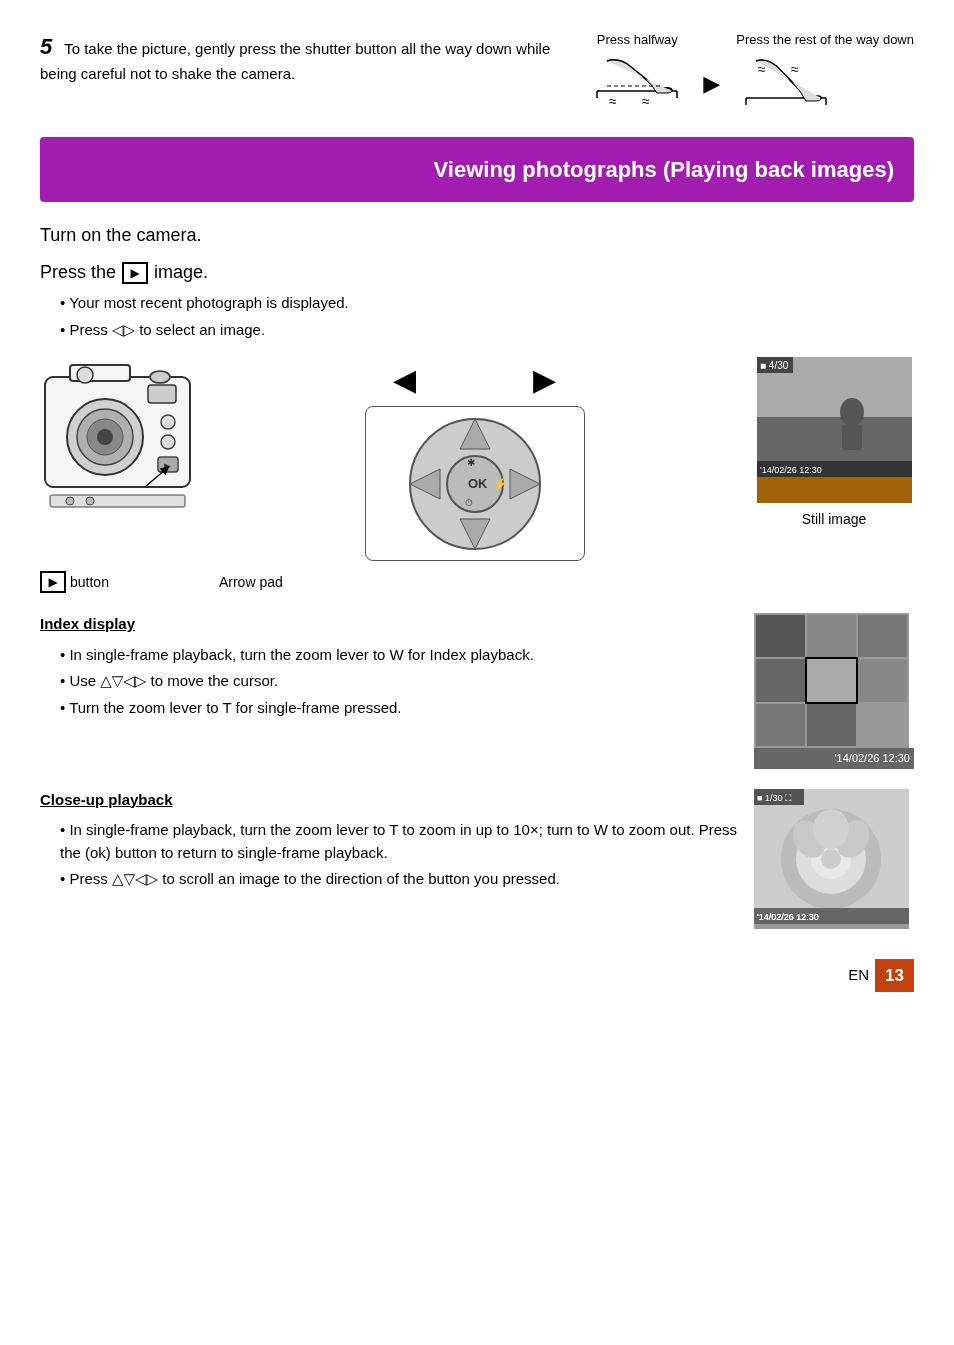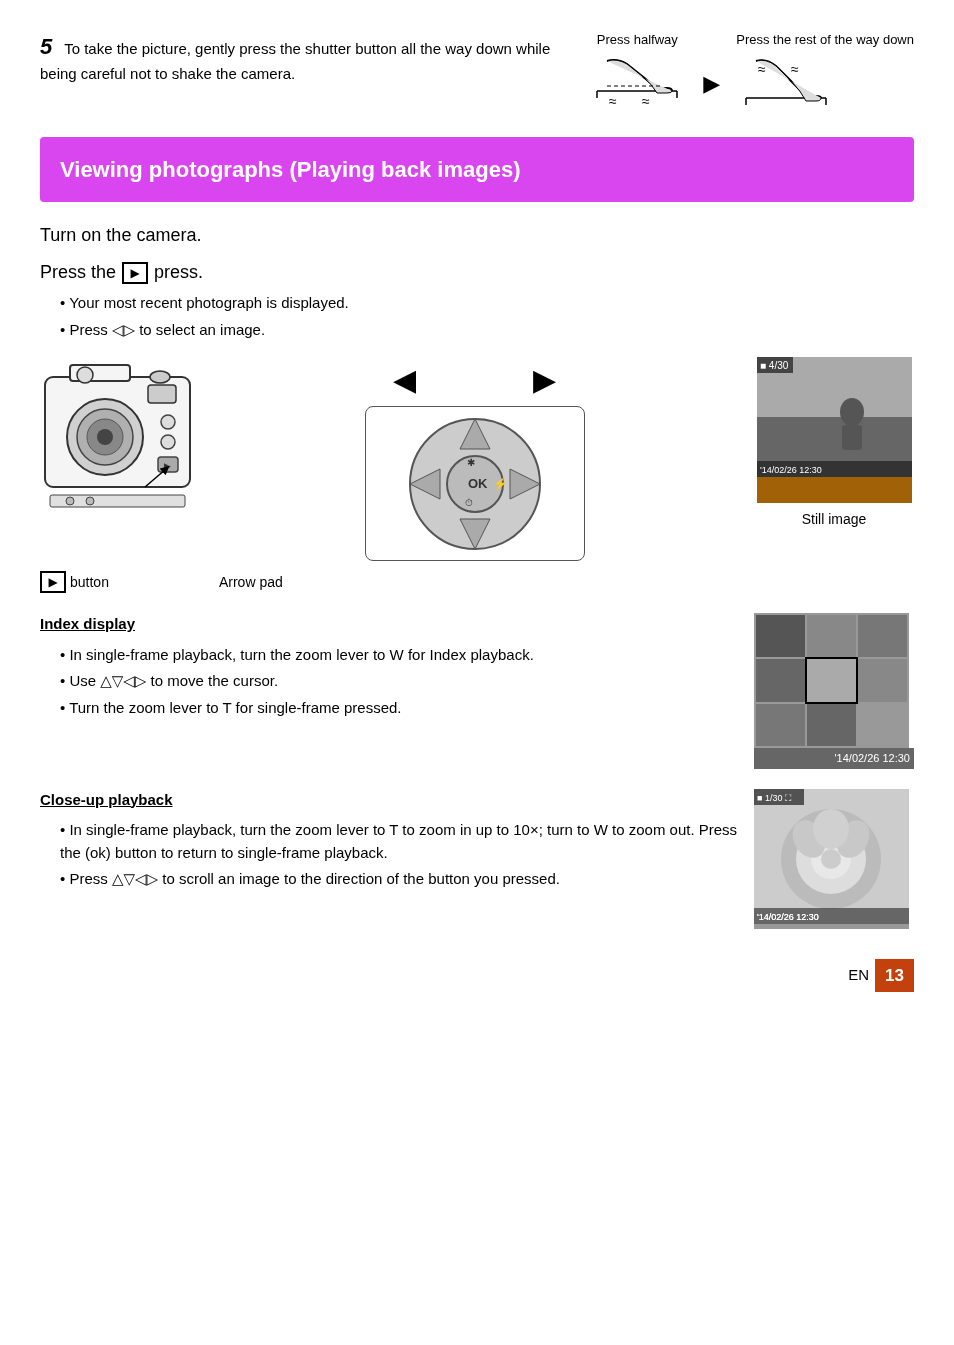--- a/index.html
+++ b/index.html
@@ -42,23 +42,23 @@
       font-size: 13px;
       margin-bottom: 6px;
     }
     .arrow-right-large {
       font-size: 22px;
       margin-top: 20px;
     }
 
     
     .section-header {
-      background: #d946ef;
+      background: #a21caf;
       color: #fff;
-      text-align: left;
+      text-align: right;
       padding: 16px 20px;
       font-size: 22px;
       font-weight: bold;
       margin: 18px 0 20px 0;
       border-radius: 4px;
     }
 
     
     .turn-on {
       font-size: 18px;
@@ -268,21 +268,21 @@
 
 <div class="section-header">
   <span>Viewing photographs (Playing back images)</span>
 </div>
 
 <div class="turn-on">Turn on the camera.</div>
 
 <div class="press-button-line">
   <span>Press the</span>
   <span class="play-button-icon">▶</span>
-  <span>press.</span>
+  <span>image.</span>
 </div>
 
 <ul class="bullet-list">
   <li><span>Your most recent photograph is displayed.</span></li>
   <li><span>Press ◁▷ to select an image.</span></li>
 </ul>
 
 <div class="diagram-area">
 
   <div class="camera-diagram-box">

